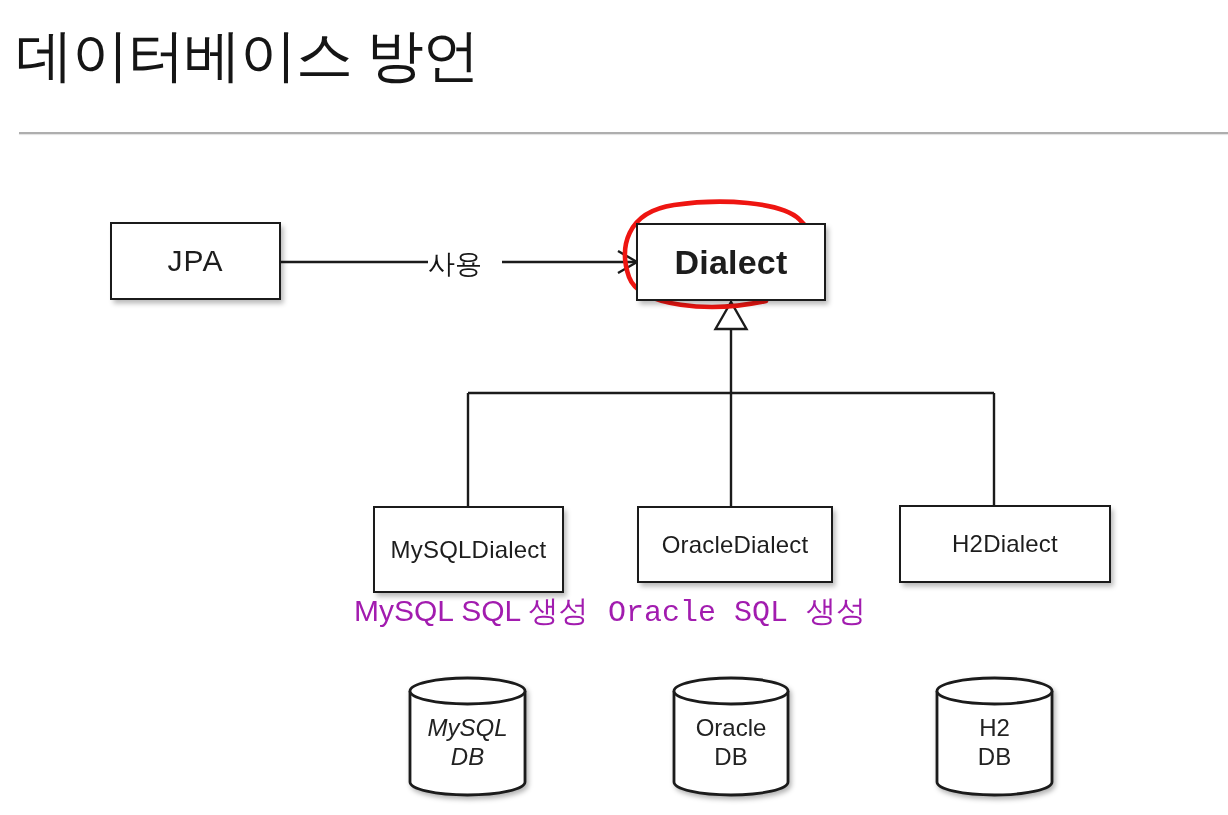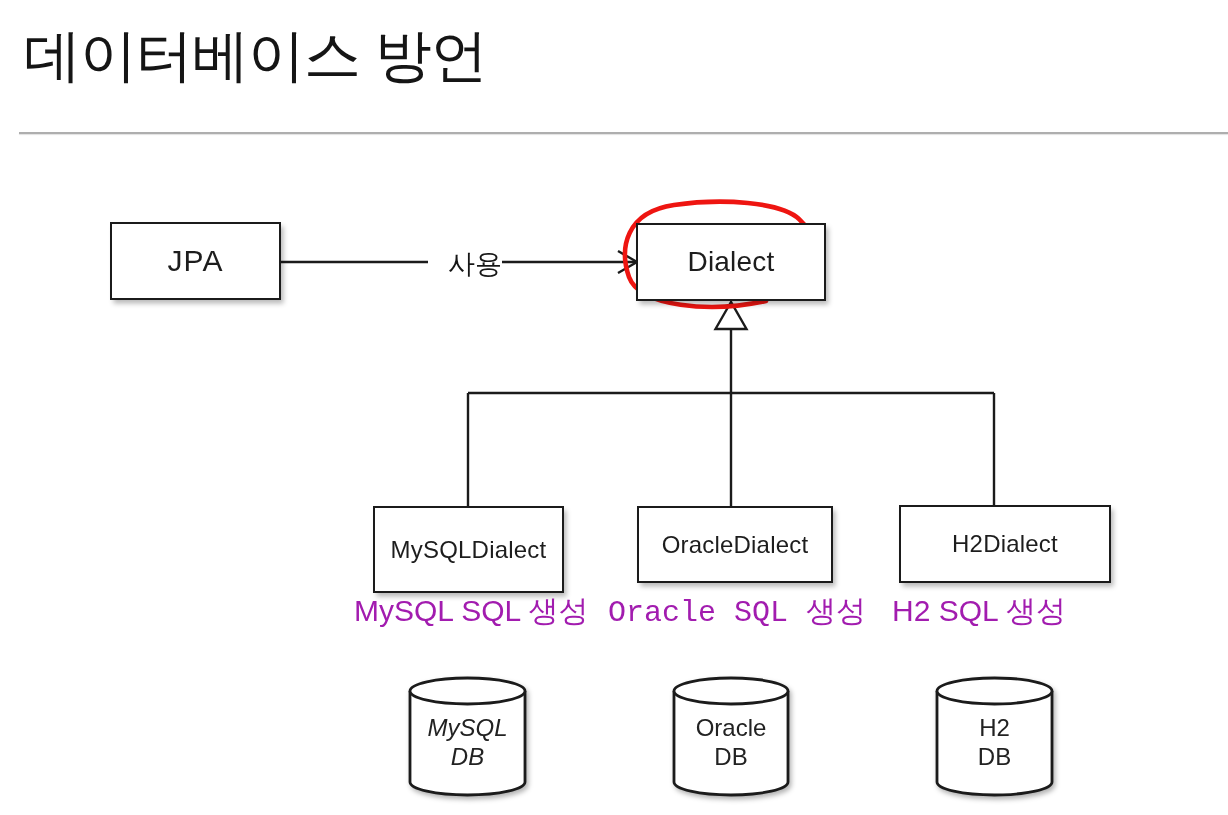--- a/index.html
+++ b/index.html
@@ -8,21 +8,21 @@
   body { font-family: "Liberation Sans", "DejaVu Sans", sans-serif; }
   .stage {
     position: relative;
     width: 1228px;
     height: 815px;
     background: #ffffff;
     overflow: hidden;
   }
   .slide-title {
     position: absolute;
-    left: 24px;
+    left: 16px;
     top: 18px;
     font-size: 57px;
     font-weight: 400;
     letter-spacing: -1px;
     color: #151515;
     white-space: nowrap;
   }
   .divider {
     position: absolute;
     left: 19px;
@@ -48,26 +48,26 @@
     background: #ffffff;
     box-shadow: 2.5px 3.5px 5px rgba(0,0,0,0.28);
     display: flex;
     align-items: center;
     justify-content: center;
     color: #1d1d1d;
     font-size: 24px;
     letter-spacing: 0.2px;
   }
   .node-box.jpa { font-size: 30px; letter-spacing: 1px; }
-  .node-box.dialect { font-weight: 400; font-size: 28px; }
+  .node-box.dialect { font-weight: 700; font-size: 34px; }
   .edge-label {
     position: absolute;
     font-size: 27px;
     color: #161616;
-    text-align: right;
+    text-align: left;
   }
   .gen-caption {
     position: absolute;
     width: 240px;
     font-size: 30px;
     color: #a21caf;
     text-align: left;
     white-space: nowrap;
   }
   .db-label {
@@ -139,21 +139,20 @@
   </div>
   <div class="node-box" style="left:637px; top:506px; width:196px; height:77px;">
     <span>OracleDialect</span>
   </div>
   <div class="node-box" style="left:899px; top:505px; width:212px; height:78px;">
     <span>H2Dialect</span>
   </div>
 
   <div class="gen-caption" style="left:354px; top:591px;">MySQL SQL 생성</div>
   <div class="gen-caption" style="left:608px; top:591px;font-family:Liberation Mono, monospace;">Oracle SQL 생성</div>
-  <div class="gen-caption" style="left:892px; top:591px;">H2 SQL 생성</div>
 
   <div class="db-label" style="left:397.5px; top:713px;font-style:italic;">
     <span>MySQL</span><br>
     <span>DB</span>
   </div>
   <div class="db-label" style="left:661px; top:713px;">
     <span>Oracle</span><br>
     <span>DB</span>
   </div>
   <div class="db-label" style="left:924.5px; top:713px;">

